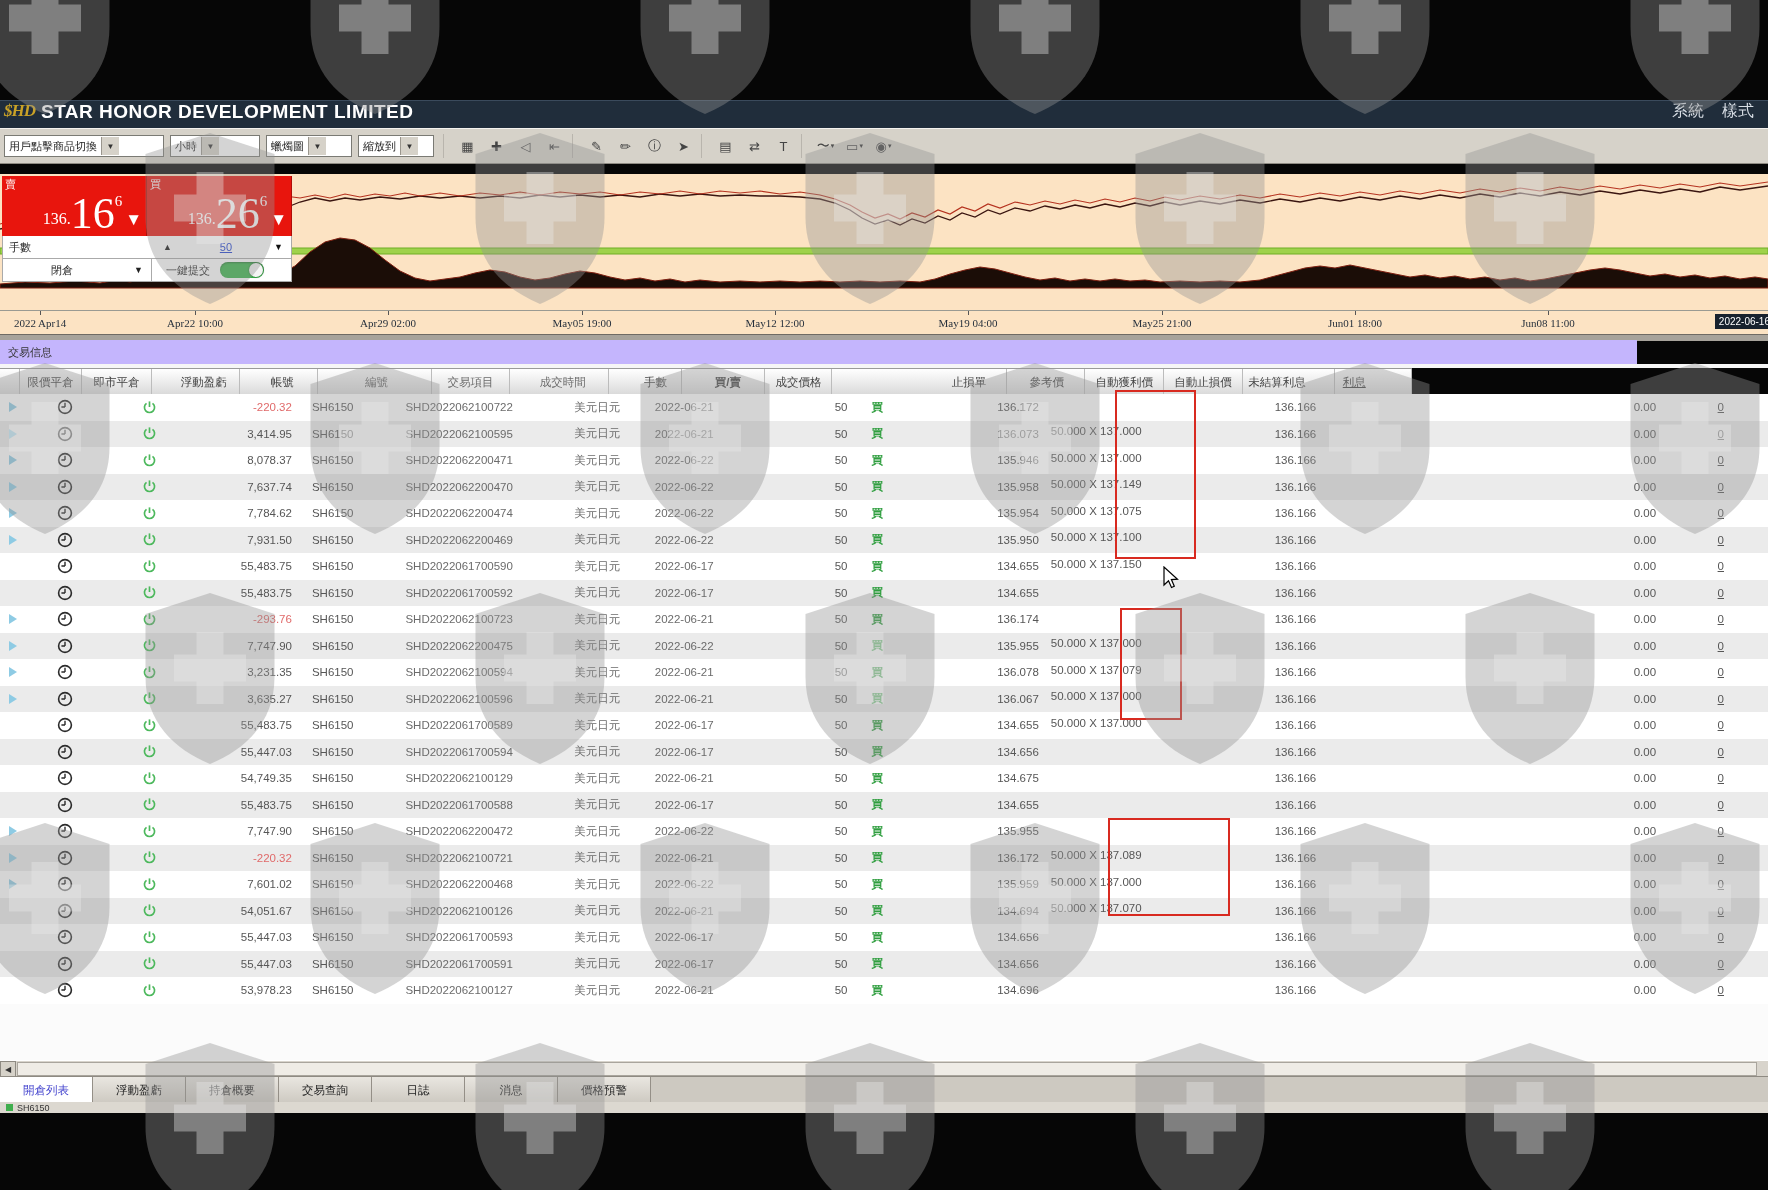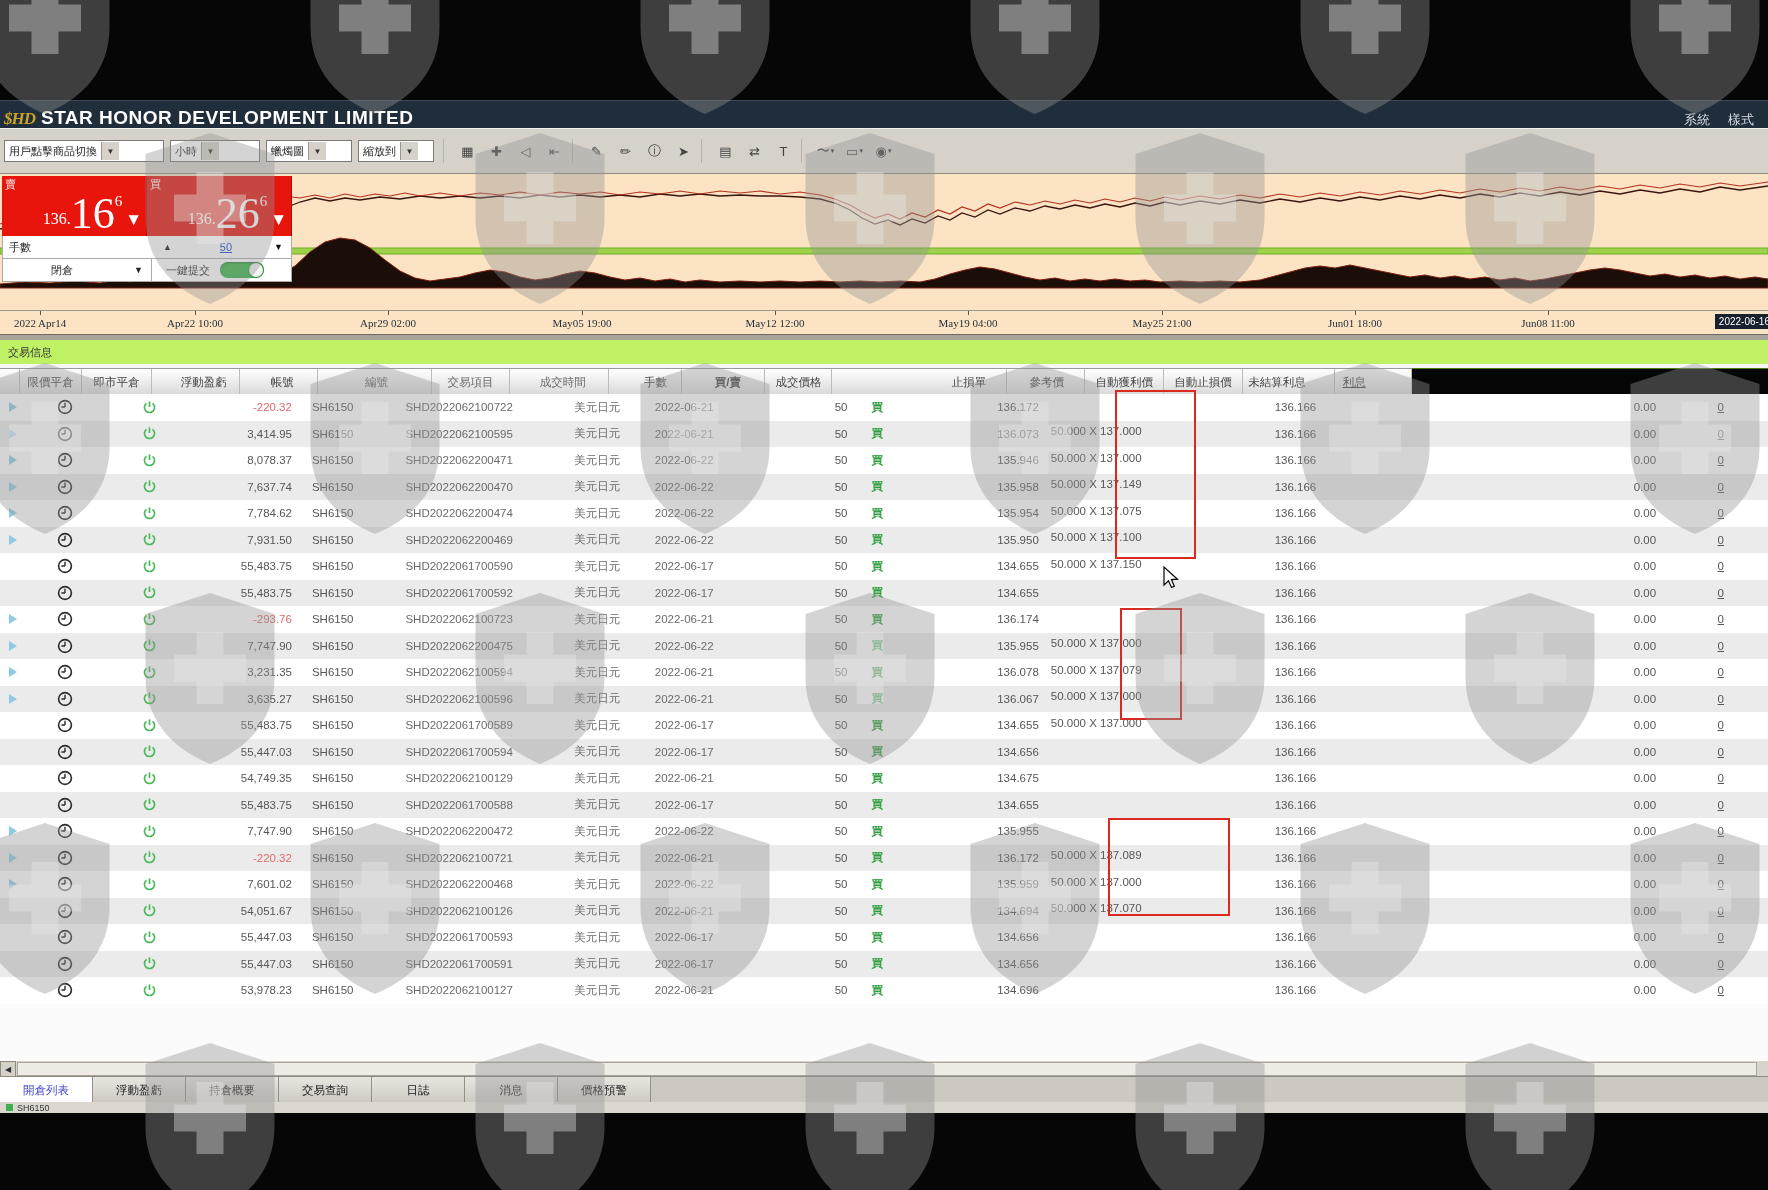--- a/index.html
+++ b/index.html
@@ -1,48 +1,48 @@
 <!DOCTYPE html>
 <html><head>
 <meta charset="utf-8">
 <style>
   html,body{margin:0;padding:0;background:#000;}
   #stage{position:relative;width:1768px;height:1190px;background:#060606;overflow:hidden;
          font-family:"Liberation Sans",sans-serif;color:#333;}
   
   .header-bar{position:absolute;left:0;top:100px;width:1768px;height:28px;background:#202d3b;
-              border-top:1px solid #3a4a5c;display:flex;align-items:flex-end;}
+              border-top:1px solid #3a4a5c;display:flex;align-items:flex-start;}
   .logo{font-family:"Liberation Serif",serif;font-style:italic;font-weight:bold;color:#c9a227;
         font-size:17px;margin:0 6px 0 4px;letter-spacing:-1px;}
   .app-title{color:#fff;font-weight:bold;font-size:19px;letter-spacing:.5px;}
   .header-menu{margin-left:auto;display:flex;gap:18px;padding-right:14px;}
-  .header-menu span{color:#d7dde4;font-size:13px;cursor:default;}
+  .header-menu span{color:#d7dde4;font-size:16px;cursor:default;}
   
-  .toolbar{position:absolute;left:0;top:128px;width:1768px;height:46px;background:#d6d2c9;
+  .toolbar{position:absolute;left:0;top:128px;width:1768px;height:36px;background:#d6d2c9;
            border-top:1px solid #f4f2ee;border-bottom:1px solid #8e8a82;display:flex;align-items:center;padding-left:4px;box-sizing:border-box;}
   .dd{display:flex;align-items:center;background:#fff;border:1px solid #7a7a74;height:20px;margin-right:6px;}
   .dd .dd-label{font-size:11px;color:#222;padding:0 4px;white-space:nowrap;overflow:hidden;}
   .dd .dd-btn{width:17px;height:18px;background:#d6d2c9;border-left:1px solid #9a968e;font-size:8px;
               display:flex;align-items:center;justify-content:center;color:#333;}
   .dd0{width:158px}.dd1{width:88px}.dd2{width:84px}.dd3{width:74px}
   .tbtn{width:27px;height:26px;margin:0 1px;background:#d6d2c9;border:1px solid transparent;
         display:flex;align-items:center;justify-content:center;font-size:13px;color:#444;}
   .tbtn .arr{font-size:7px;margin-left:1px;color:#333;}
   .tsep{width:6px;height:24px;border-left:1px solid #b9b5ad;margin:0 3px;}
   
   .chart{position:absolute;left:0;top:174px;width:1768px;height:136px;background:#fce3c3;}
   .axis{position:absolute;left:0;top:310px;width:1768px;height:24px;background:#fce3c3;
         border-top:1px solid #9a9a92;font-family:"Liberation Serif",serif;}
   .axis-label{position:absolute;top:6px;transform:translateX(-50%);font-size:11px;color:#27313d;white-space:nowrap;}
   .axis-tick{position:absolute;top:0;width:1px;height:4px;background:#555;}
   .axis-end{position:absolute;top:3px;right:-6px;background:#18222e;color:#fff;font-size:10px;
             padding:2px 4px;font-family:"Liberation Sans",sans-serif;}
   .divider{position:absolute;left:0;top:334px;width:1768px;height:6px;background:#a7a39b;border-top:1px solid #6f6b64;}
-  .info-strip{position:absolute;left:0;top:340px;width:1768px;height:24px;background:#bef264;
-              border-bottom:5px solid #4d7c0f;display:flex;align-items:center;}
+  .info-strip{position:absolute;left:0;top:340px;width:1637px;height:24px;background:#c4b5fd;
+              border-bottom:3px solid #4d7c0f;display:flex;align-items:center;}
   .info-strip span{font-size:11px;color:#333;padding-left:8px;}
   .gap-strip{position:absolute;left:0;top:364px;width:1768px;height:4px;background:#f6f6f6;}
   
   .quote{position:absolute;left:2px;top:176px;width:290px;z-index:5;}
   .q-red{display:flex;height:60px;}
   .q-box{position:relative;width:144px;height:60px;background:#e8150d;border-right:1px solid #b00c06;
          color:#fff;}
   .q-tag{position:absolute;left:3px;top:1px;font-size:11px;}
   .q-nums{position:absolute;right:4px;bottom:2px;display:flex;align-items:flex-end;}
   .q-int{font-family:"Liberation Serif",serif;font-size:16px;margin-bottom:6px;}

